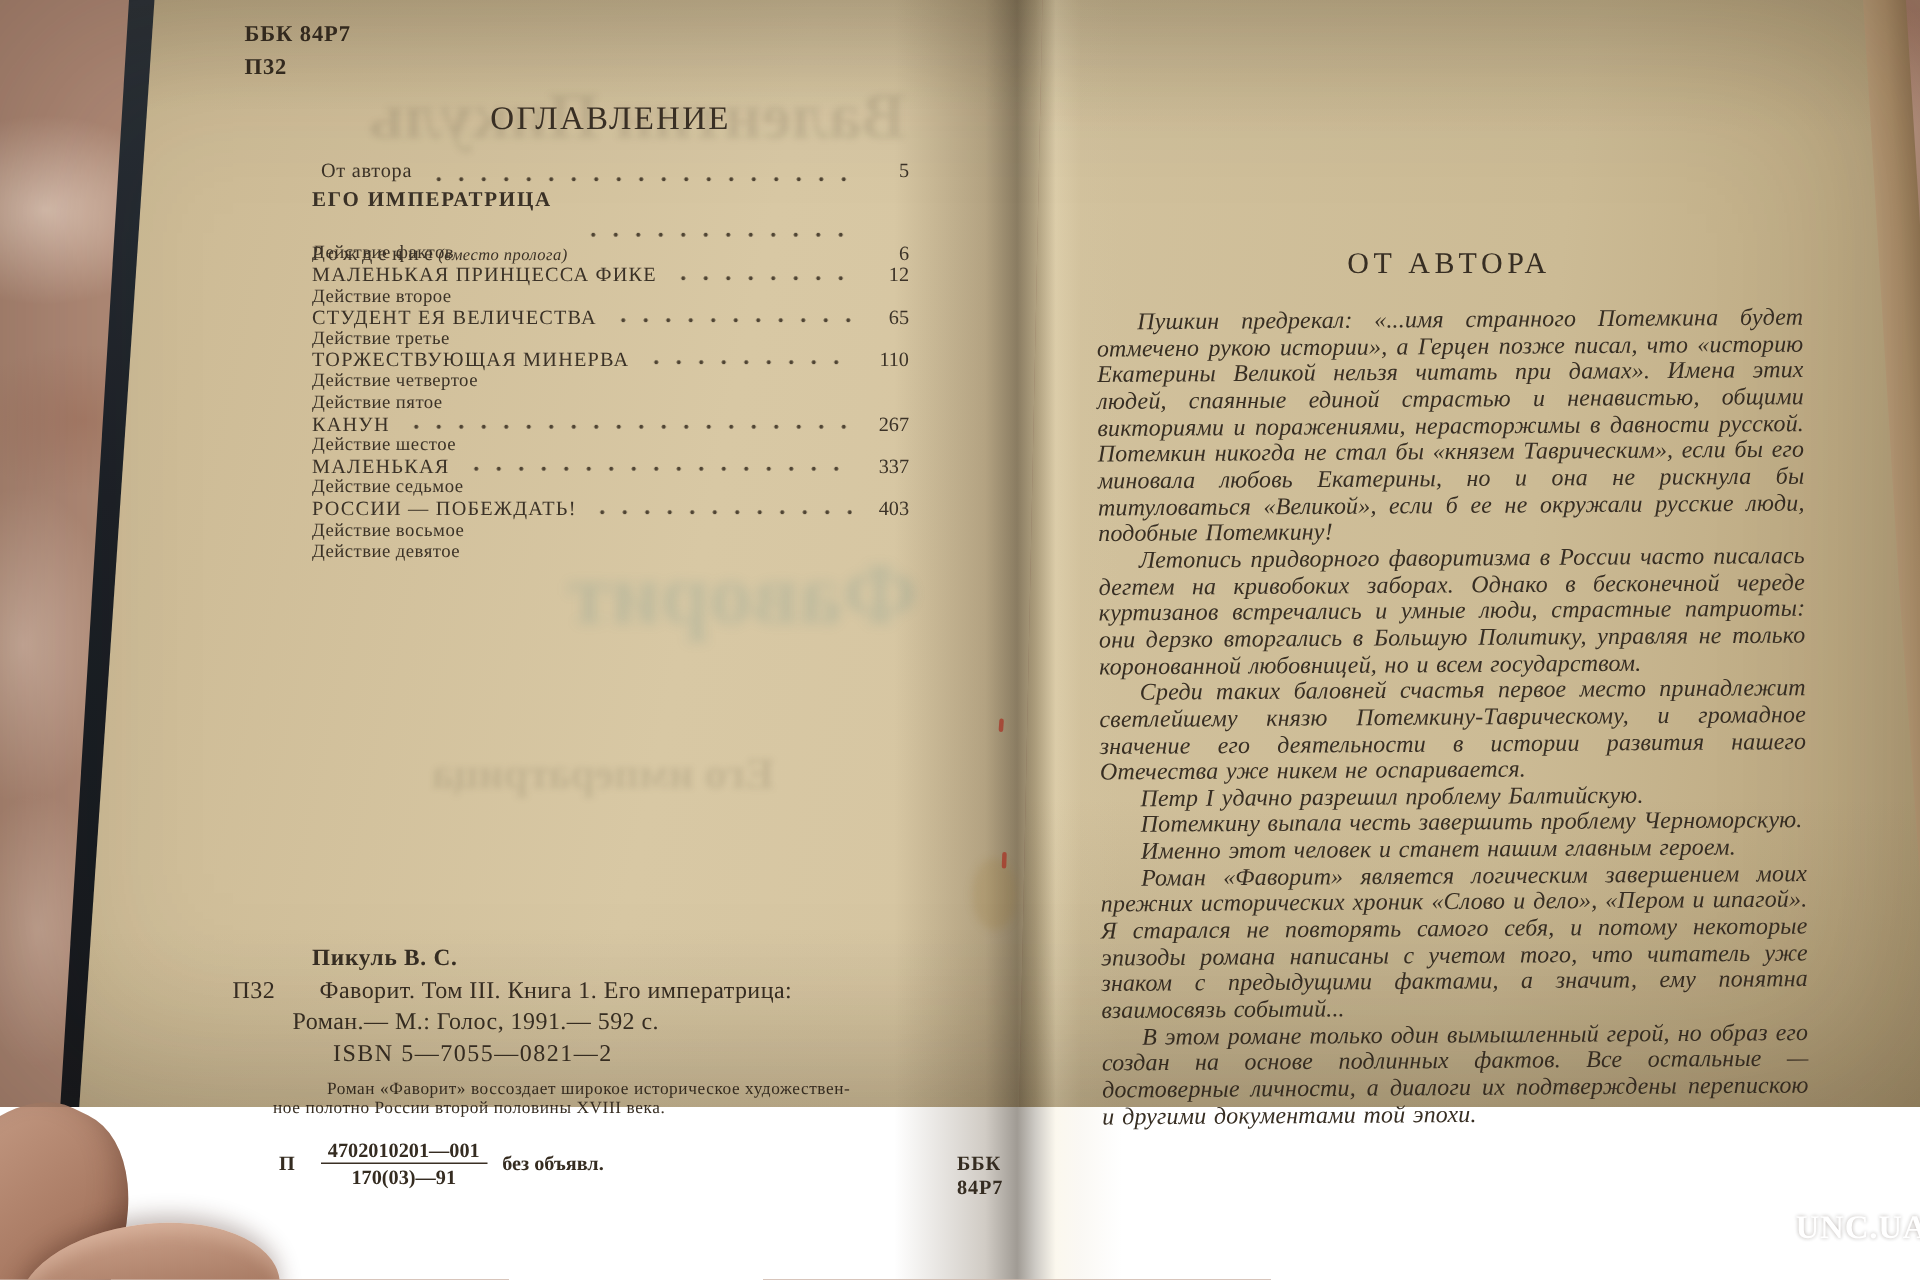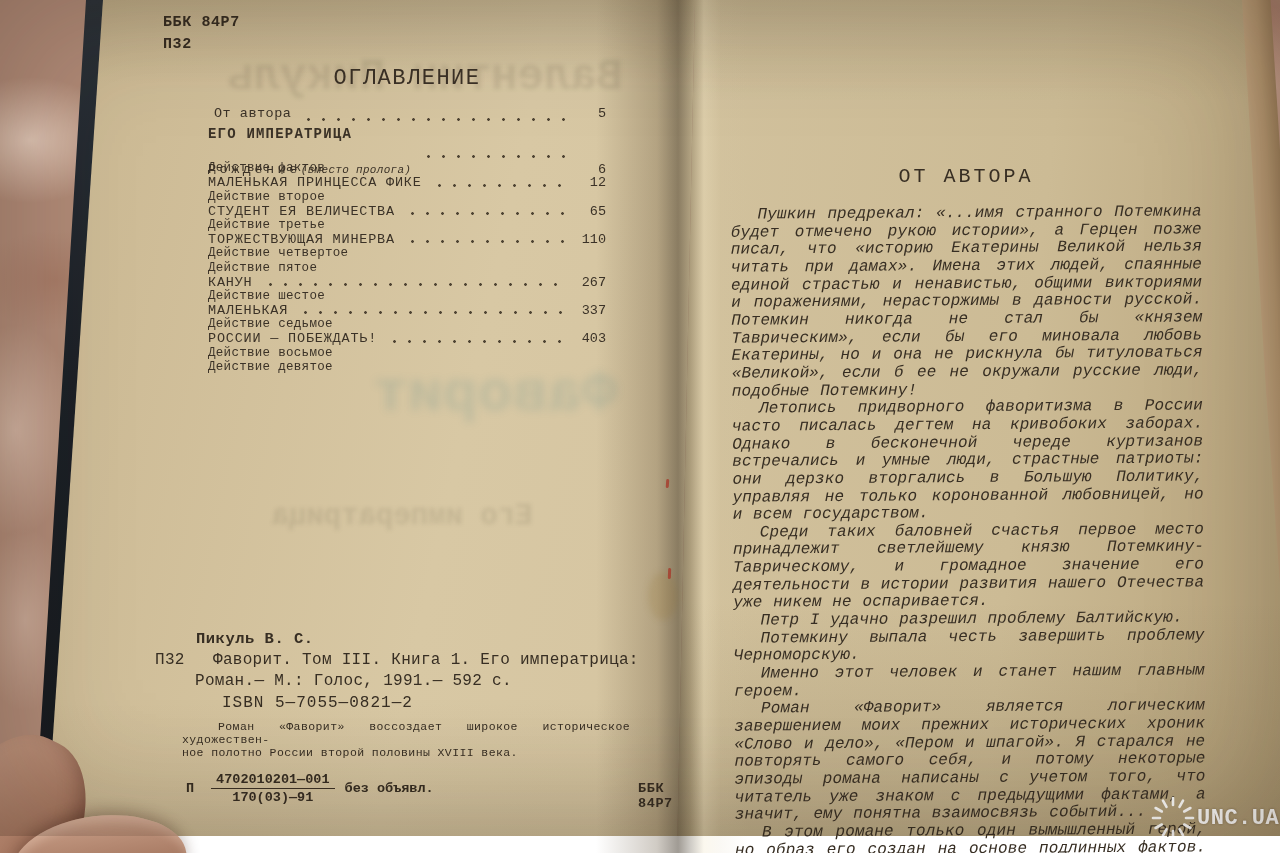--- a/index.html
+++ b/index.html
@@ -1,21 +1,21 @@
 <!DOCTYPE html>
 <html><head>
 <meta charset="utf-8">
 <style>
   html,body{margin:0;padding:0;}
   body{
     width:1280px;height:853px;overflow:hidden;position:relative;
     font-family:"Liberation Serif","DejaVu Serif",serif;
     background:#ab released;
   }
-  .scene{position:absolute;inset:0;width:1280px;height:836px;font-family:Liberation Mono, monospace;}
+  .scene{position:absolute;inset:0;width:1280px;height:738px;}
 
   
   .tile-bg{
     position:absolute;inset:0;z-index:0;
     background-color:#b08a77;
     background-image:
       radial-gradient(ellipse 130px 90px at 30px 140px, rgba(238,216,200,.75), rgba(238,216,200,0) 70%),
       radial-gradient(ellipse 90px 150px at 15px 430px, rgba(230,205,188,.6), rgba(230,205,188,0) 70%),
       radial-gradient(ellipse 110px 70px at 55px 280px, rgba(160,112,92,.55), rgba(160,112,92,0) 72%),
       radial-gradient(ellipse 70px 130px at 25px 620px, rgba(224,198,180,.5), rgba(224,198,180,0) 70%),
@@ -90,21 +90,21 @@
   .toc-note{font-style:italic;letter-spacing:.3px;font-size:11px;margin-top:17px;}
   .toc-act{font-size:12.5px;line-height:14.2px;height:14.2px;letter-spacing:.3px;}
   .toc-section{font-weight:bold;font-size:14px;line-height:20px;height:23px;
                letter-spacing:1.2px;}
   .toc-page{width:32px;text-align:right;font-size:13.5px;flex:0 0 auto;}
   .leader{flex:1 1 auto;align-self:flex-end;height:5px;margin:0 6px 2px 10px;
     background-image:radial-gradient(circle, rgba(55,45,32,.85) 1.1px, rgba(55,45,32,0) 1.6px);
     background-size:15px 5px;background-position:0 50%;background-repeat:repeat-x;}
 
   .imprint{position:absolute;z-index:6;left:150px;top:628px;width:492px;color:#372e23;}
-  .imp-author{margin-left:46px;font-weight:bold;font-size:15.5px;line-height:22px;letter-spacing:.5px;}
+  .imp-author{margin-left:58px;font-weight:bold;font-size:15.5px;line-height:22px;letter-spacing:.5px;}
   .imp-row2{display:flex;font-size:16px;line-height:21px;letter-spacing:.3px;}
   .imp-code{margin-left:5px;width:58px;flex:0 0 auto;}
   .imp-line3{margin-left:45px;font-size:16px;line-height:21px;letter-spacing:.3px;}
   .imp-isbn{margin-left:72px;font-size:16px;line-height:22px;letter-spacing:1px;}
   .ann{margin-left:32px;margin-top:6px;width:448px;font-size:11.5px;line-height:13px;
        letter-spacing:.4px;text-align:justify;}
   .ann .l1{text-indent:36px;}
   .catalog{position:relative;margin-top:13px;margin-left:36px;display:flex;align-items:center;
            font-weight:bold;font-size:13.5px;color:#352c21;}
   .cat-frac{display:inline-flex;flex-direction:column;text-align:center;margin-left:17px;line-height:15px;}

